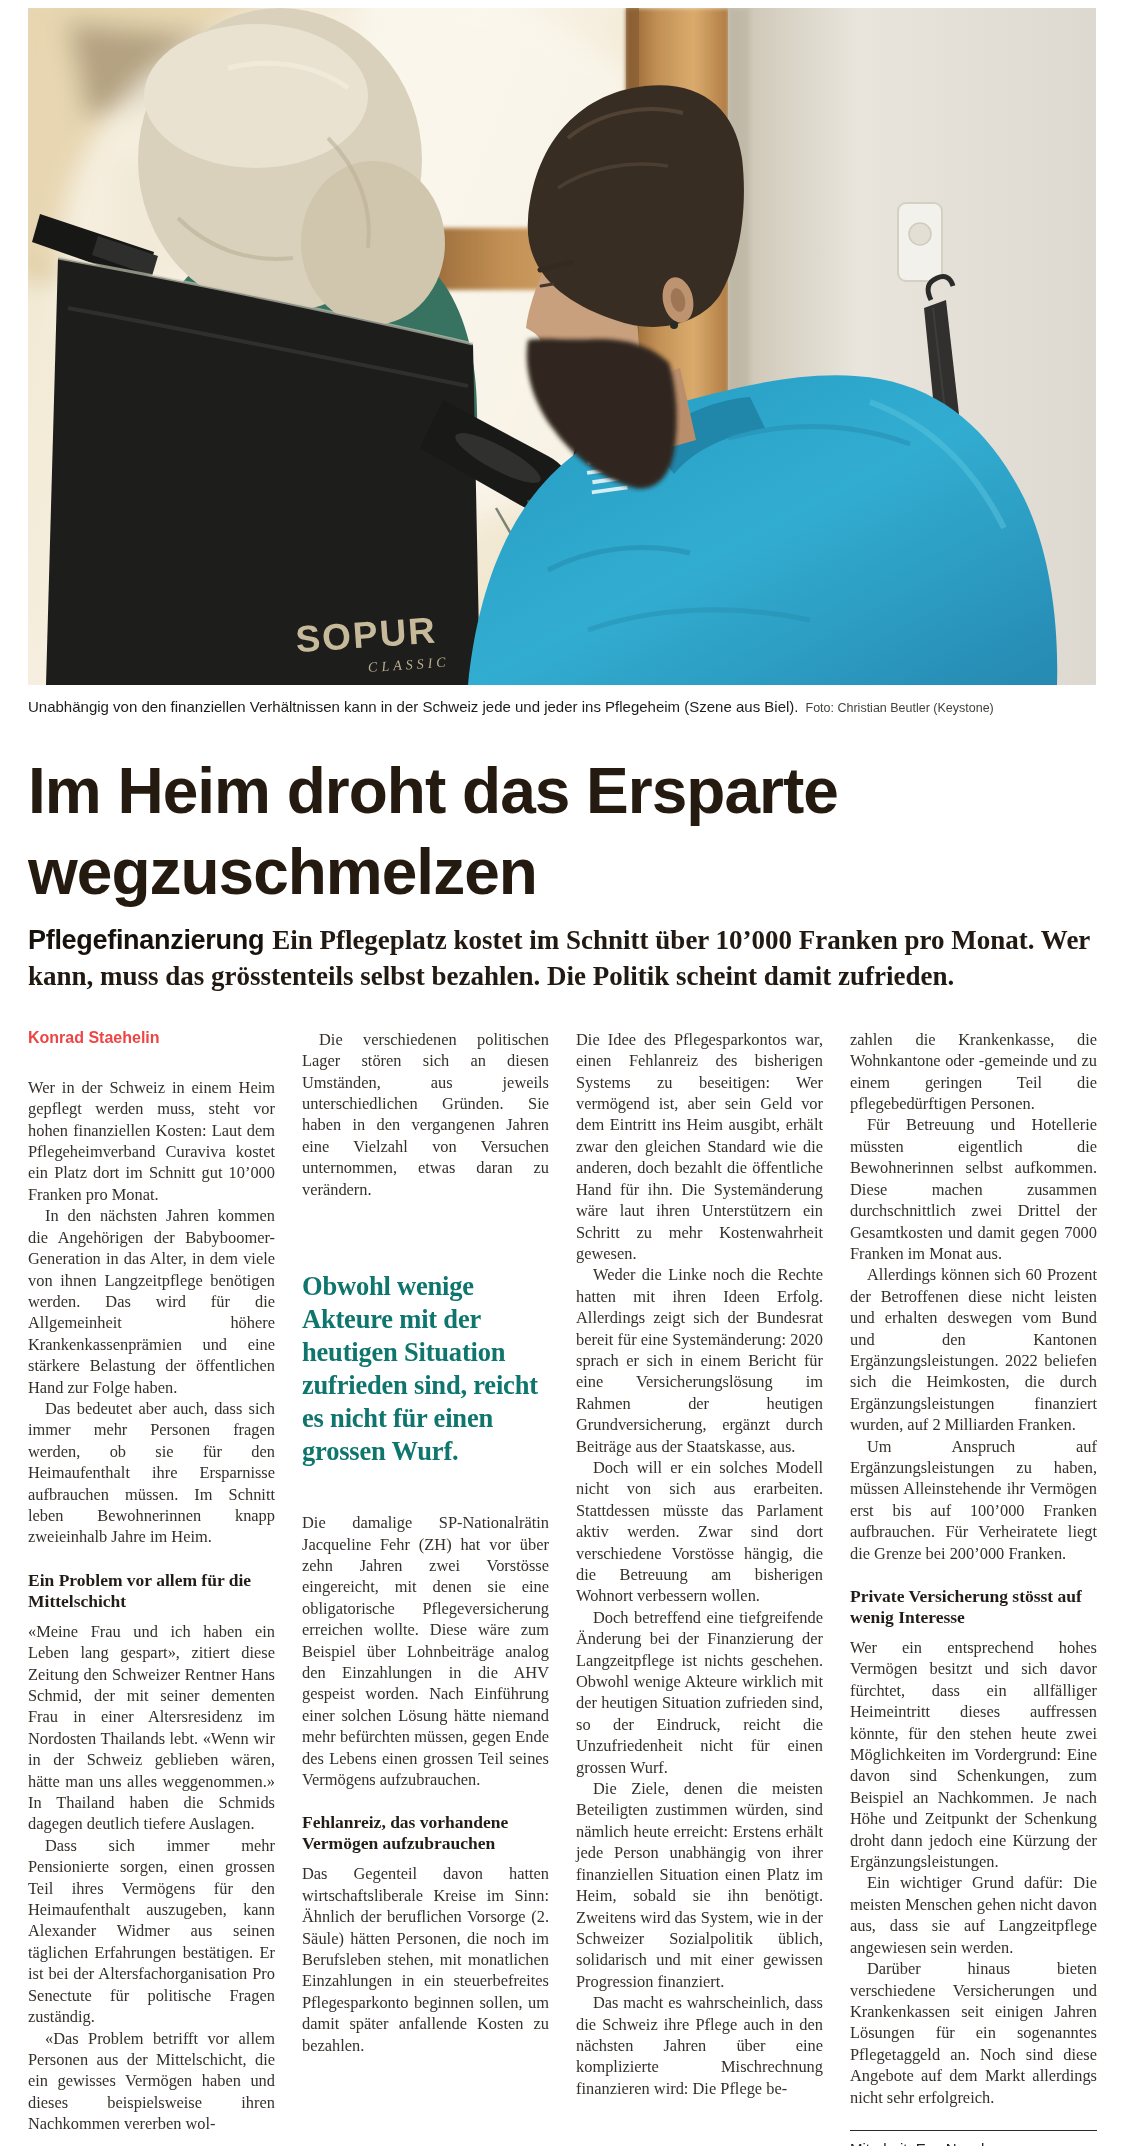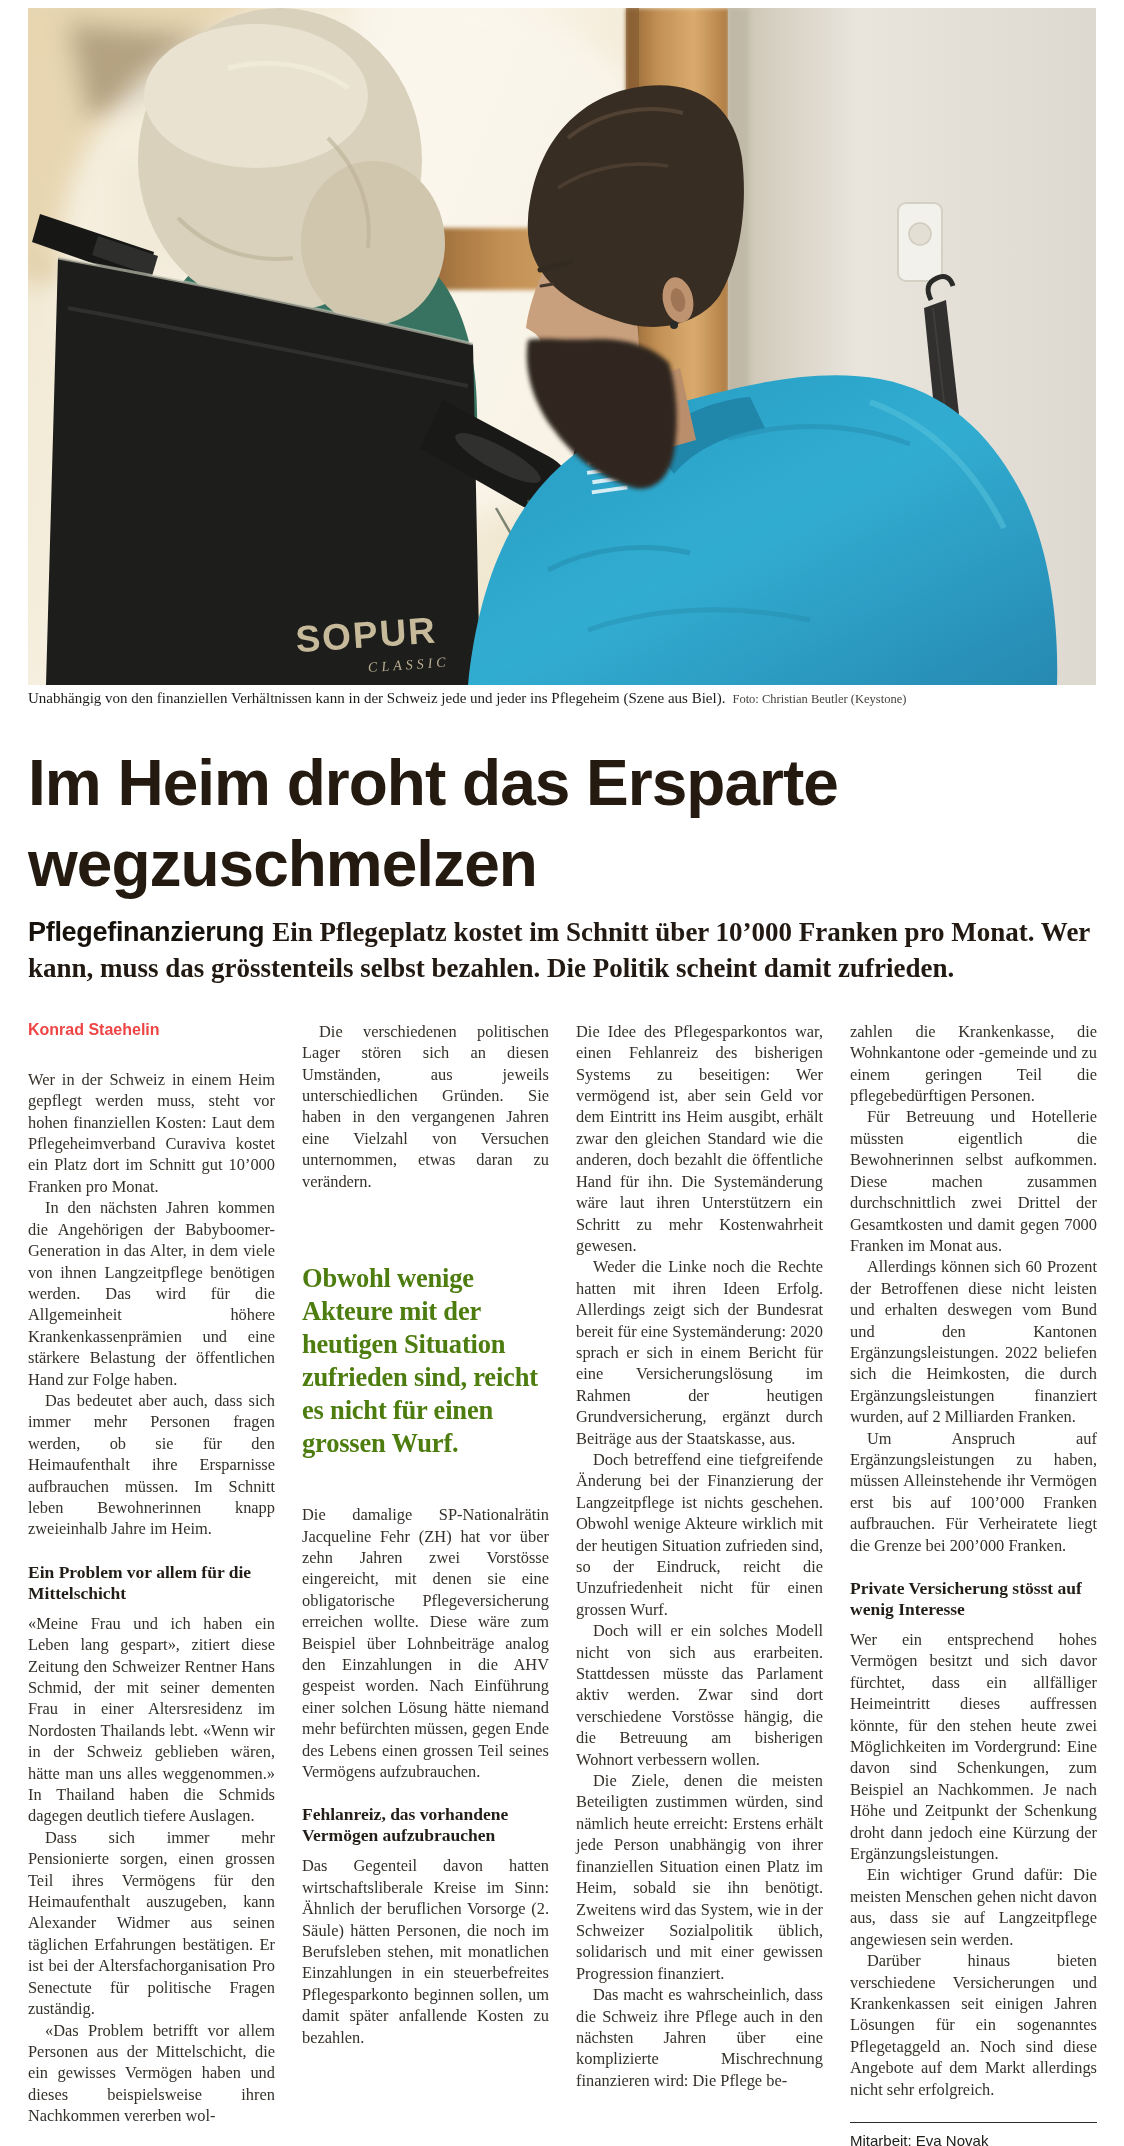--- a/index.html
+++ b/index.html
@@ -4,21 +4,21 @@
 <style>
   html,body{margin:0;padding:0;background:#ffffff;}
   body{width:1124px;font-family:"Liberation Serif","DejaVu Serif",serif;color:#35302a;}
   .page{padding:8px 28px 20px 28px;width:1068px;}
 
   
   .photo-wrap{width:1068px;height:677px;overflow:hidden;background:#f3ead6;}
   .photo-wrap svg{display:block;width:1068px;height:677px;}
 
   
-  .caption{margin-top:4px;font-family:Liberation Serif, serif;
+  .caption{margin-top:12px;font-family:Liberation Sans, sans-serif;
            font-size:15px;line-height:1.3;color:#1d1c1a;}
   .caption .credit{font-size:12.5px;color:#45423e;margin-left:7px;}
 
   
   h1.headline{margin:34px 0 0 0;font-family:Liberation Sans, sans-serif;
       font-weight:700;font-size:64px;line-height:1.27;letter-spacing:-1px;color:#241a10;}
 
   
   .lead{margin-top:10px;font-size:27px;line-height:1.33;font-weight:600;color:#221a12;}
   .lead .kicker{font-family:"Liberation Sans","DejaVu Sans",sans-serif;font-weight:700;
@@ -27,21 +27,21 @@
   
   .columns{margin-top:34px;display:flex;gap:27px;align-items:flex-start;}
   .col{width:247px;flex:0 0 247px;}
   .byline{font-family:"Liberation Sans","DejaVu Sans",sans-serif;font-weight:700;
       font-size:16px;color:#ef4444;margin:0 0 30px 0;}
   p.para{font-size:16.4px;line-height:21.4px;text-align:justify;margin:0;
       color:#35302a;hyphens:auto;-webkit-hyphens:auto;}
   p.para.indent{text-indent:17px;}
   h3.subhead{font-size:17.5px;line-height:21px;font-weight:700;color:#221d17;
       margin:22px 0 9px 0;}
-  .pullquote{font-size:26.5px;line-height:33px;font-weight:600;color:#4d7c0f;
+  .pullquote{font-size:26.5px;line-height:33px;font-weight:600;color:#0f766e;
       letter-spacing:-0.2px;margin:70px 0 44px 0;}
   .footnote{margin-top:22px;}
   .footnote-rule{border-top:1.5px solid #2e2b27;width:100%;margin-bottom:9px;}
   .footnote-text{font-family:"Liberation Sans","DejaVu Sans",sans-serif;
       font-size:15px;color:#22201d;}
 </style>
 </head>
 <body>
 
 <div class="page">
@@ -222,22 +222,22 @@
       <div class="col">
         <p class="para indent">Die verschiedenen politischen Lager stören sich an diesen Umständen, aus jeweils unterschiedlichen Gründen. Sie haben in den vergangenen Jahren eine Vielzahl von Versuchen unternommen, etwas daran zu verändern.</p>
         <div class="pullquote">Obwohl wenige Akteure mit der heutigen Situation zufrieden sind, reicht es nicht für einen grossen Wurf.</div>
         <p class="para">Die damalige SP-Nationalrätin Jacqueline Fehr (ZH) hat vor über zehn Jahren zwei Vorstösse eingereicht, mit denen sie eine obligatorische Pflegeversicherung erreichen wollte. Diese wäre zum Beispiel über Lohnbeiträge analog den Einzahlungen in die AHV gespeist worden. Nach Einführung einer solchen Lösung hätte niemand mehr befürchten müssen, gegen Ende des Lebens einen grossen Teil seines Vermögens aufzubrauchen.</p>
         <h3 class="subhead">Fehlanreiz, das vorhandene Vermögen aufzubrauchen</h3>
         <p class="para">Das Gegenteil davon hatten wirtschaftsliberale Kreise im Sinn: Ähnlich der beruflichen Vorsorge (2. Säule) hätten Personen, die noch im Berufsleben stehen, mit monatlichen Einzahlungen in ein steuerbefreites Pflegesparkonto beginnen sollen, um damit später anfallende Kosten zu bezahlen.</p>
       </div>
       <div class="col">
         <p class="para">Die Idee des Pflegesparkontos war, einen Fehlanreiz des bisherigen Systems zu beseitigen: Wer vermögend ist, aber sein Geld vor dem Eintritt ins Heim ausgibt, erhält zwar den gleichen Standard wie die anderen, doch bezahlt die öffentliche Hand für ihn. Die Systemänderung wäre laut ihren Unterstützern ein Schritt zu mehr Kostenwahrheit gewesen.</p>
         <p class="para indent">Weder die Linke noch die Rechte hatten mit ihren Ideen Erfolg. Allerdings zeigt sich der Bundesrat bereit für eine Systemänderung: 2020 sprach er sich in einem Bericht für eine Versicherungslösung im Rahmen der heutigen Grundversicherung, ergänzt durch Beiträge aus der Staatskasse, aus.</p>
+        <p class="para indent">Doch will er ein solches Modell nicht von sich aus erarbeiten. Stattdessen müsste das Parlament aktiv werden. Zwar sind dort verschiedene Vorstösse hängig, die die Betreuung am bisherigen Wohnort verbessern wollen.</p>
         <p class="para indent">Doch betreffend eine tiefgreifende Änderung bei der Finanzierung der Langzeitpflege ist nichts geschehen. Obwohl wenige Akteure wirklich mit der heutigen Situation zufrieden sind, so der Eindruck, reicht die Unzufriedenheit nicht für einen grossen Wurf.</p>
-        <p class="para indent">Doch will er ein solches Modell nicht von sich aus erarbeiten. Stattdessen müsste das Parlament aktiv werden. Zwar sind dort verschiedene Vorstösse hängig, die die Betreuung am bisherigen Wohnort verbessern wollen.</p>
         <p class="para indent">Die Ziele, denen die meisten Beteiligten zustimmen würden, sind nämlich heute erreicht: Erstens erhält jede Person unabhängig von ihrer finanziellen Situation einen Platz im Heim, sobald sie ihn benötigt. Zweitens wird das System, wie in der Schweizer Sozialpolitik üblich, solidarisch und mit einer gewissen Progression finanziert.</p>
         <p class="para indent">Das macht es wahrscheinlich, dass die Schweiz ihre Pflege auch in den nächsten Jahren über eine komplizierte Mischrechnung finanzieren wird: Die Pflege be-</p>
       </div>
       <div class="col">
         <p class="para">zahlen die Krankenkasse, die Wohnkantone oder -gemeinde und zu einem geringen Teil die pflegebedürftigen Personen.</p>
         <p class="para indent">Für Betreuung und Hotellerie müssten eigentlich die Bewohnerinnen selbst aufkommen. Diese machen zusammen durchschnittlich zwei Drittel der Gesamtkosten und damit gegen 7000 Franken im Monat aus.</p>
         <p class="para indent">Allerdings können sich 60 Prozent der Betroffenen diese nicht leisten und erhalten deswegen vom Bund und den Kantonen Ergänzungsleistungen. 2022 beliefen sich die Heimkosten, die durch Ergänzungsleistungen finanziert wurden, auf 2 Milliarden Franken.</p>
         <p class="para indent">Um Anspruch auf Ergänzungsleistungen zu haben, müssen Alleinstehende ihr Vermögen erst bis auf 100’000 Franken aufbrauchen. Für Verheiratete liegt die Grenze bei 200’000 Franken.</p>
         <h3 class="subhead">Private Versicherung stösst auf wenig Interesse</h3>
         <p class="para">Wer ein entsprechend hohes Vermögen besitzt und sich davor fürchtet, dass ein allfälliger Heimeintritt dieses auffressen könnte, für den stehen heute zwei Möglichkeiten im Vordergrund: Eine davon sind Schenkungen, zum Beispiel an Nachkommen. Je nach Höhe und Zeitpunkt der Schenkung droht dann jedoch eine Kürzung der Ergänzungsleistungen.</p>

